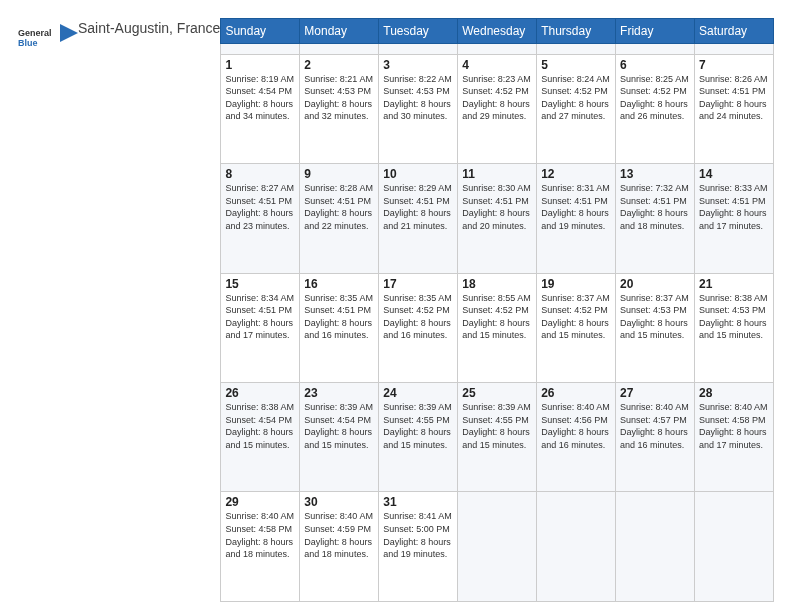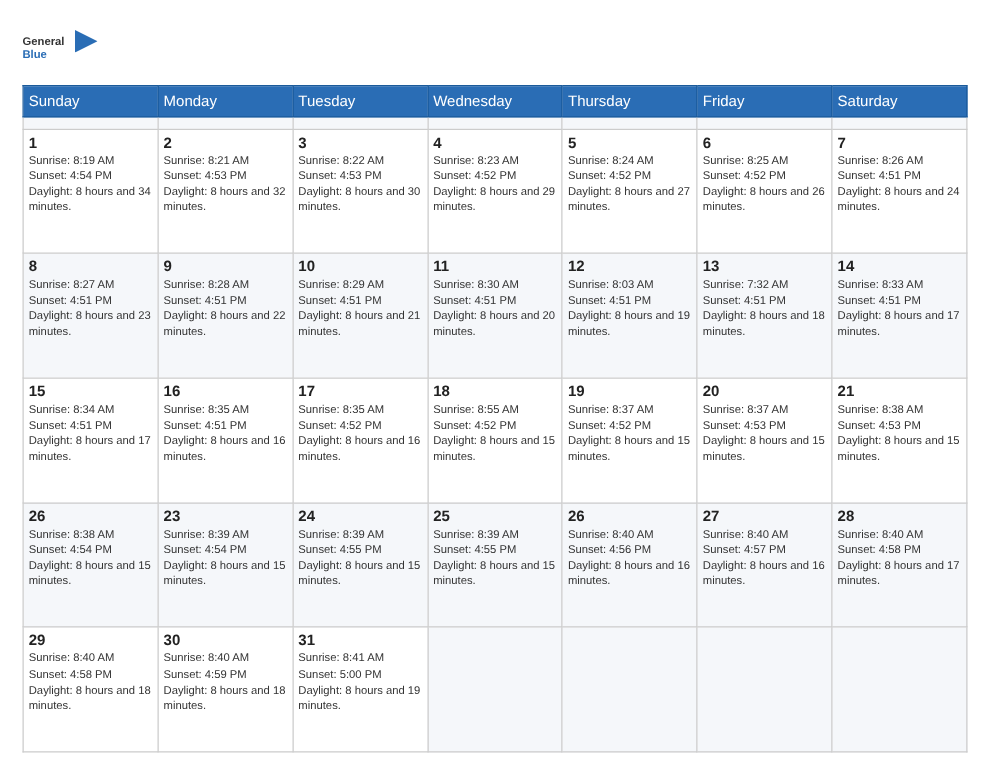--- a/index.html
+++ b/index.html
@@ -8,21 +8,21 @@
       background: #fff;
       width: 792px;
       height: 612px;
       overflow: hidden;
     }
     .page {
       width: 792px;
       height: 612px;
       padding: 18px 18px 10px 18px;
       display: flex;
-      flex-direction: column;
+      flex-direction: row;
     }
     .header {
       display: flex;
       justify-content: space-between;
       align-items: flex-start;
       margin-bottom: 10px;
     }
     .logo {
       display: flex;
       align-items: center;
@@ -96,20 +96,21 @@
     <div class="logo">
   <svg width="48" height="40" viewBox="0 0 80 40" xmlns="http://www.w3.org/2000/svg">
     <text x="0" y="17" font-size="15" font-weight="bold" fill="#333" font-family="Arial">General</text>
     <text x="0" y="34" font-size="15" font-weight="bold" fill="#2a6db5" font-family="Arial">Blue</text>
   </svg>
   <svg width="18" height="18" viewBox="0 0 18 18" xmlns="http://www.w3.org/2000/svg" style="margin-left:-10px; margin-top:-10px;">
     <polygon points="0,0 18,9 0,18" fill="#2a6db5"></polygon>
   </svg>
 </div>
     <div class="title-block">
+      <div class="subtitle">Saint-Augustin, France</div>
     </div>
   </div>
 
   <table class="calendar">
     <thead>
       <tr>
         <th>Sunday</th>
         <th>Monday</th>
         <th>Tuesday</th>
         <th>Wednesday</th>
@@ -215,21 +216,21 @@
         <span class="day-num">11</span>
         <div class="day-info">
           <div>Sunrise: 8:30 AM</div>
           <div>Sunset: 4:51 PM</div>
           <div>Daylight: 8 hours and 20 minutes.</div>
         </div>
       </td>
           <td>
         <span class="day-num">12</span>
         <div class="day-info">
-          <div>Sunrise: 8:03 AM</div>
+          <div>Sunrise: 8:31 AM</div>
           <div>Sunset: 4:51 PM</div>
           <div>Daylight: 8 hours and 19 minutes.</div>
         </div>
       </td>
           <td>
         <span class="day-num">13</span>
         <div class="day-info">
           <div>Sunrise: 7:32 AM</div>
           <div>Sunset: 4:51 PM</div>
           <div>Daylight: 8 hours and 18 minutes.</div>

